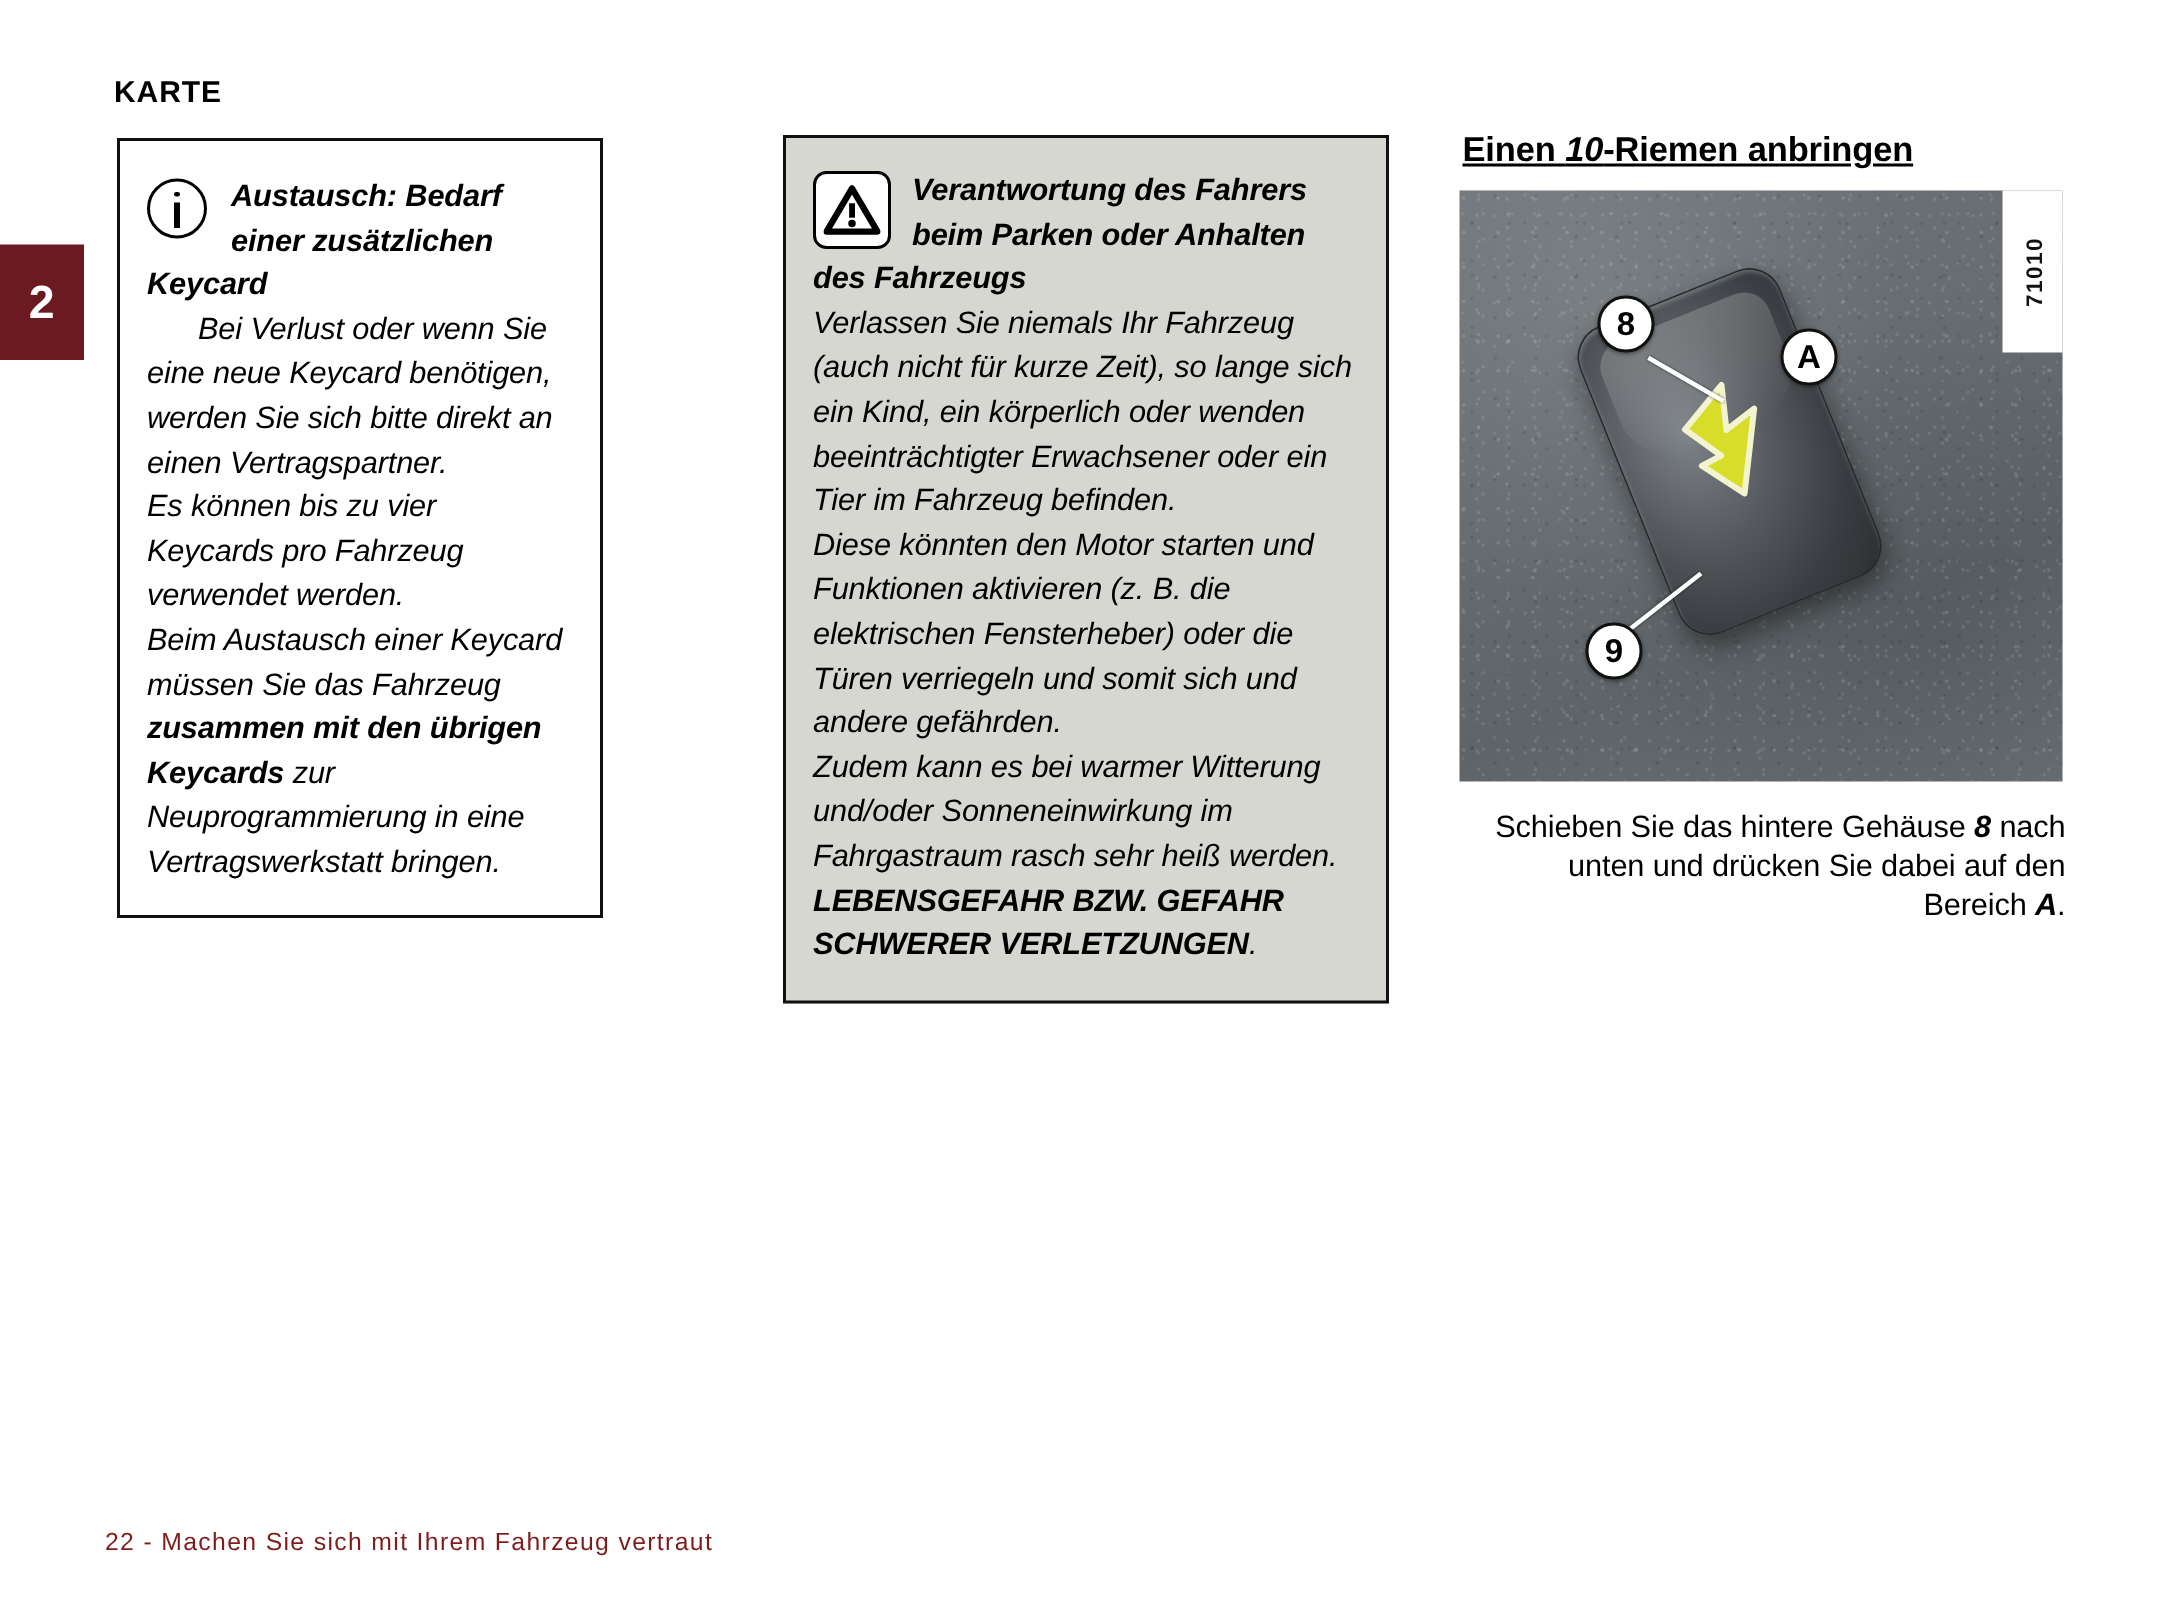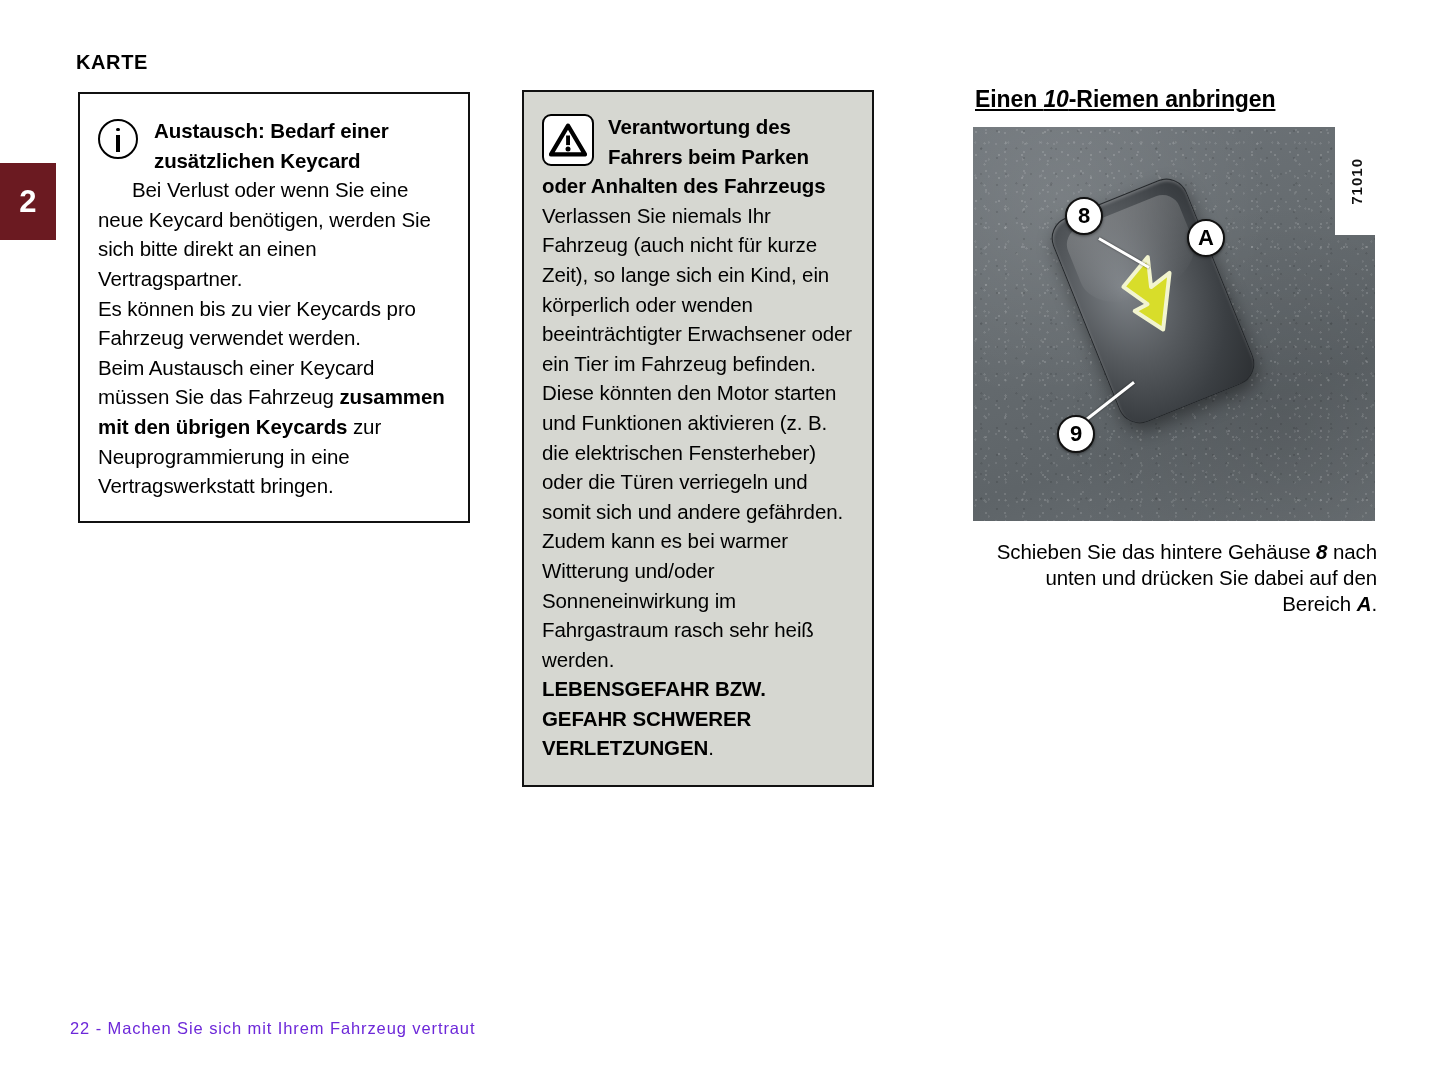--- a/index.html
+++ b/index.html
@@ -38,22 +38,22 @@
   .page-title {
     position: absolute;
     left: 76px;
     top: 38px;
     font-size: 20px;
     font-weight: 700;
     letter-spacing: 0.6px;
   }
 
   
-  .col-left  { position: absolute; left: 78px;  top: 92px; width: 392px; }
-  .col-mid   { position: absolute; left: 522px; top: 90px; width: 352px; }
+  .col-left  { position: absolute; left: 78px;  top: 92px; width: 324px; font-style: italic; }
+  .col-mid   { position: absolute; left: 522px; top: 90px; width: 404px; font-style: italic; }
   .col-right { position: absolute; left: 973px; top: 86px; width: 404px; }
 
   
   .info-box {
     border: 2px solid #111111;
     background: #ffffff;
     padding: 22px 20px 20px 18px;
   }
   .warn-box {
     border: 2px solid #111111;
@@ -261,21 +261,21 @@
   }
   .fig-caption b { font-weight: 700; font-style: italic; }
 
   
   .footer {
     position: absolute;
     left: 70px;
     bottom: 32px;
     font-size: 16.5px;
     letter-spacing: 0.9px;
-    color: #6d28d9;
+    color: #7f1d1d;
   }
 </style>
 </head>
 <body>
 
 <div class="chapter-tab">
   <span>2</span>
 </div>
 
 <h1 class="page-title">KARTE</h1>

